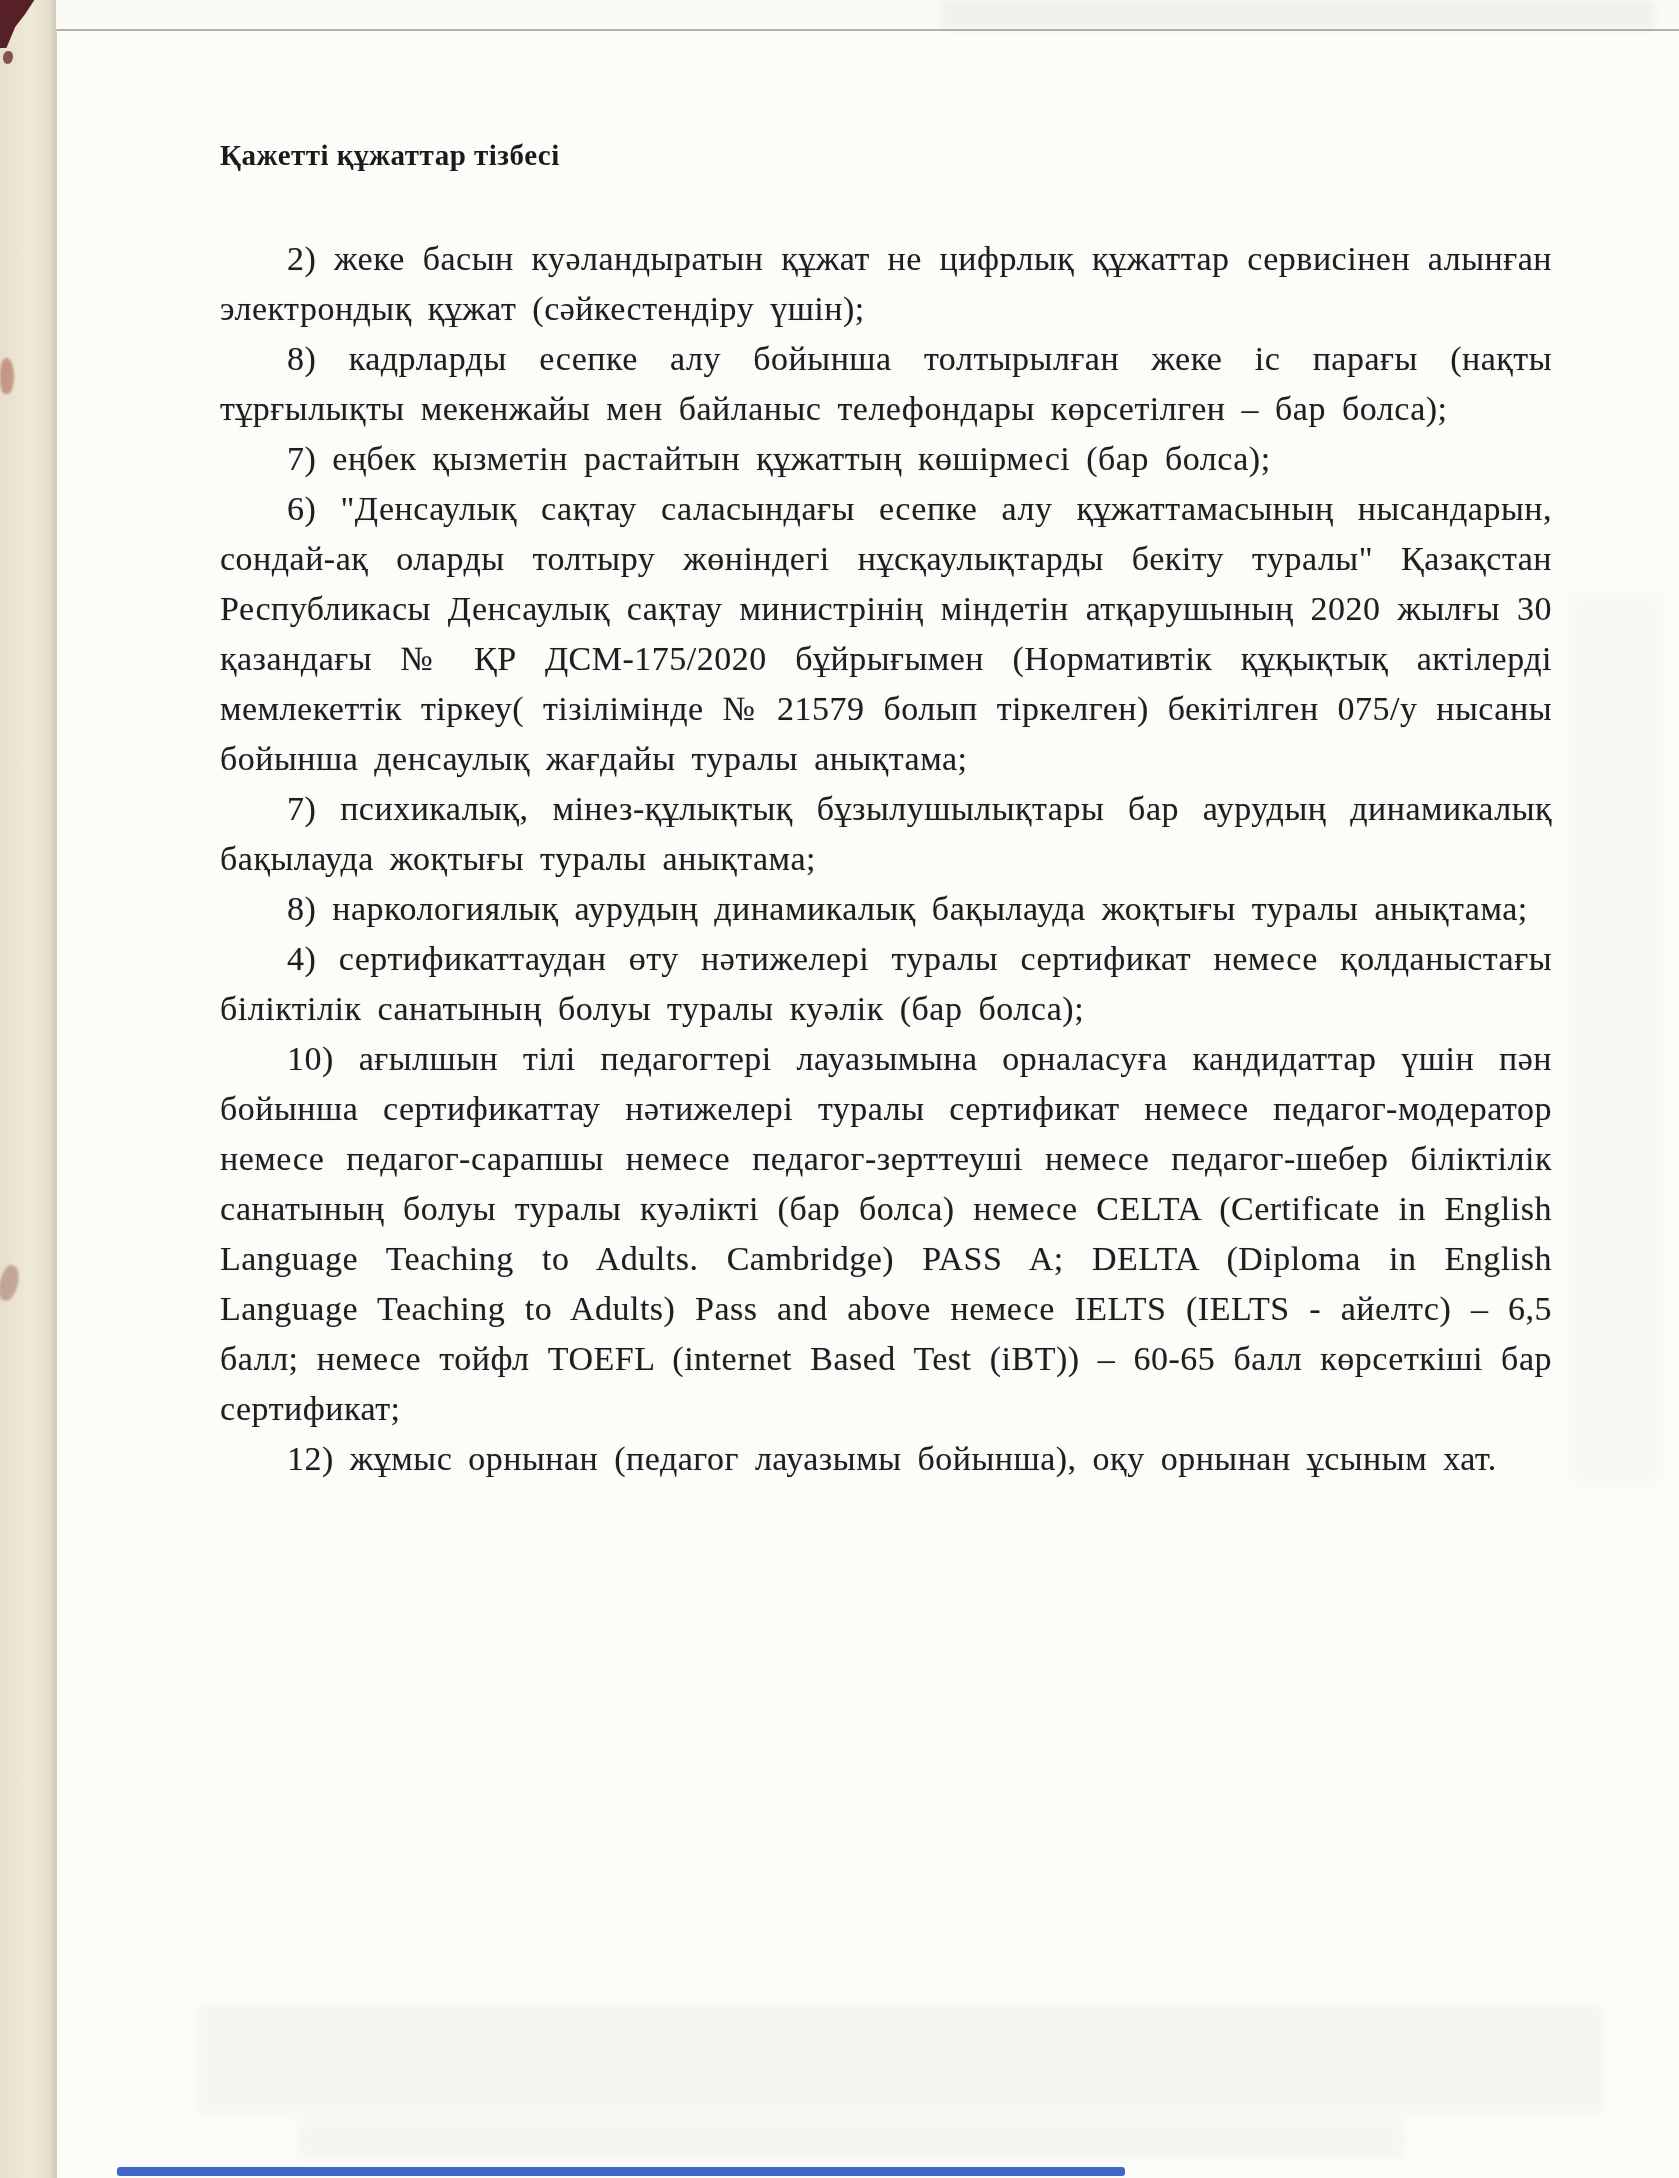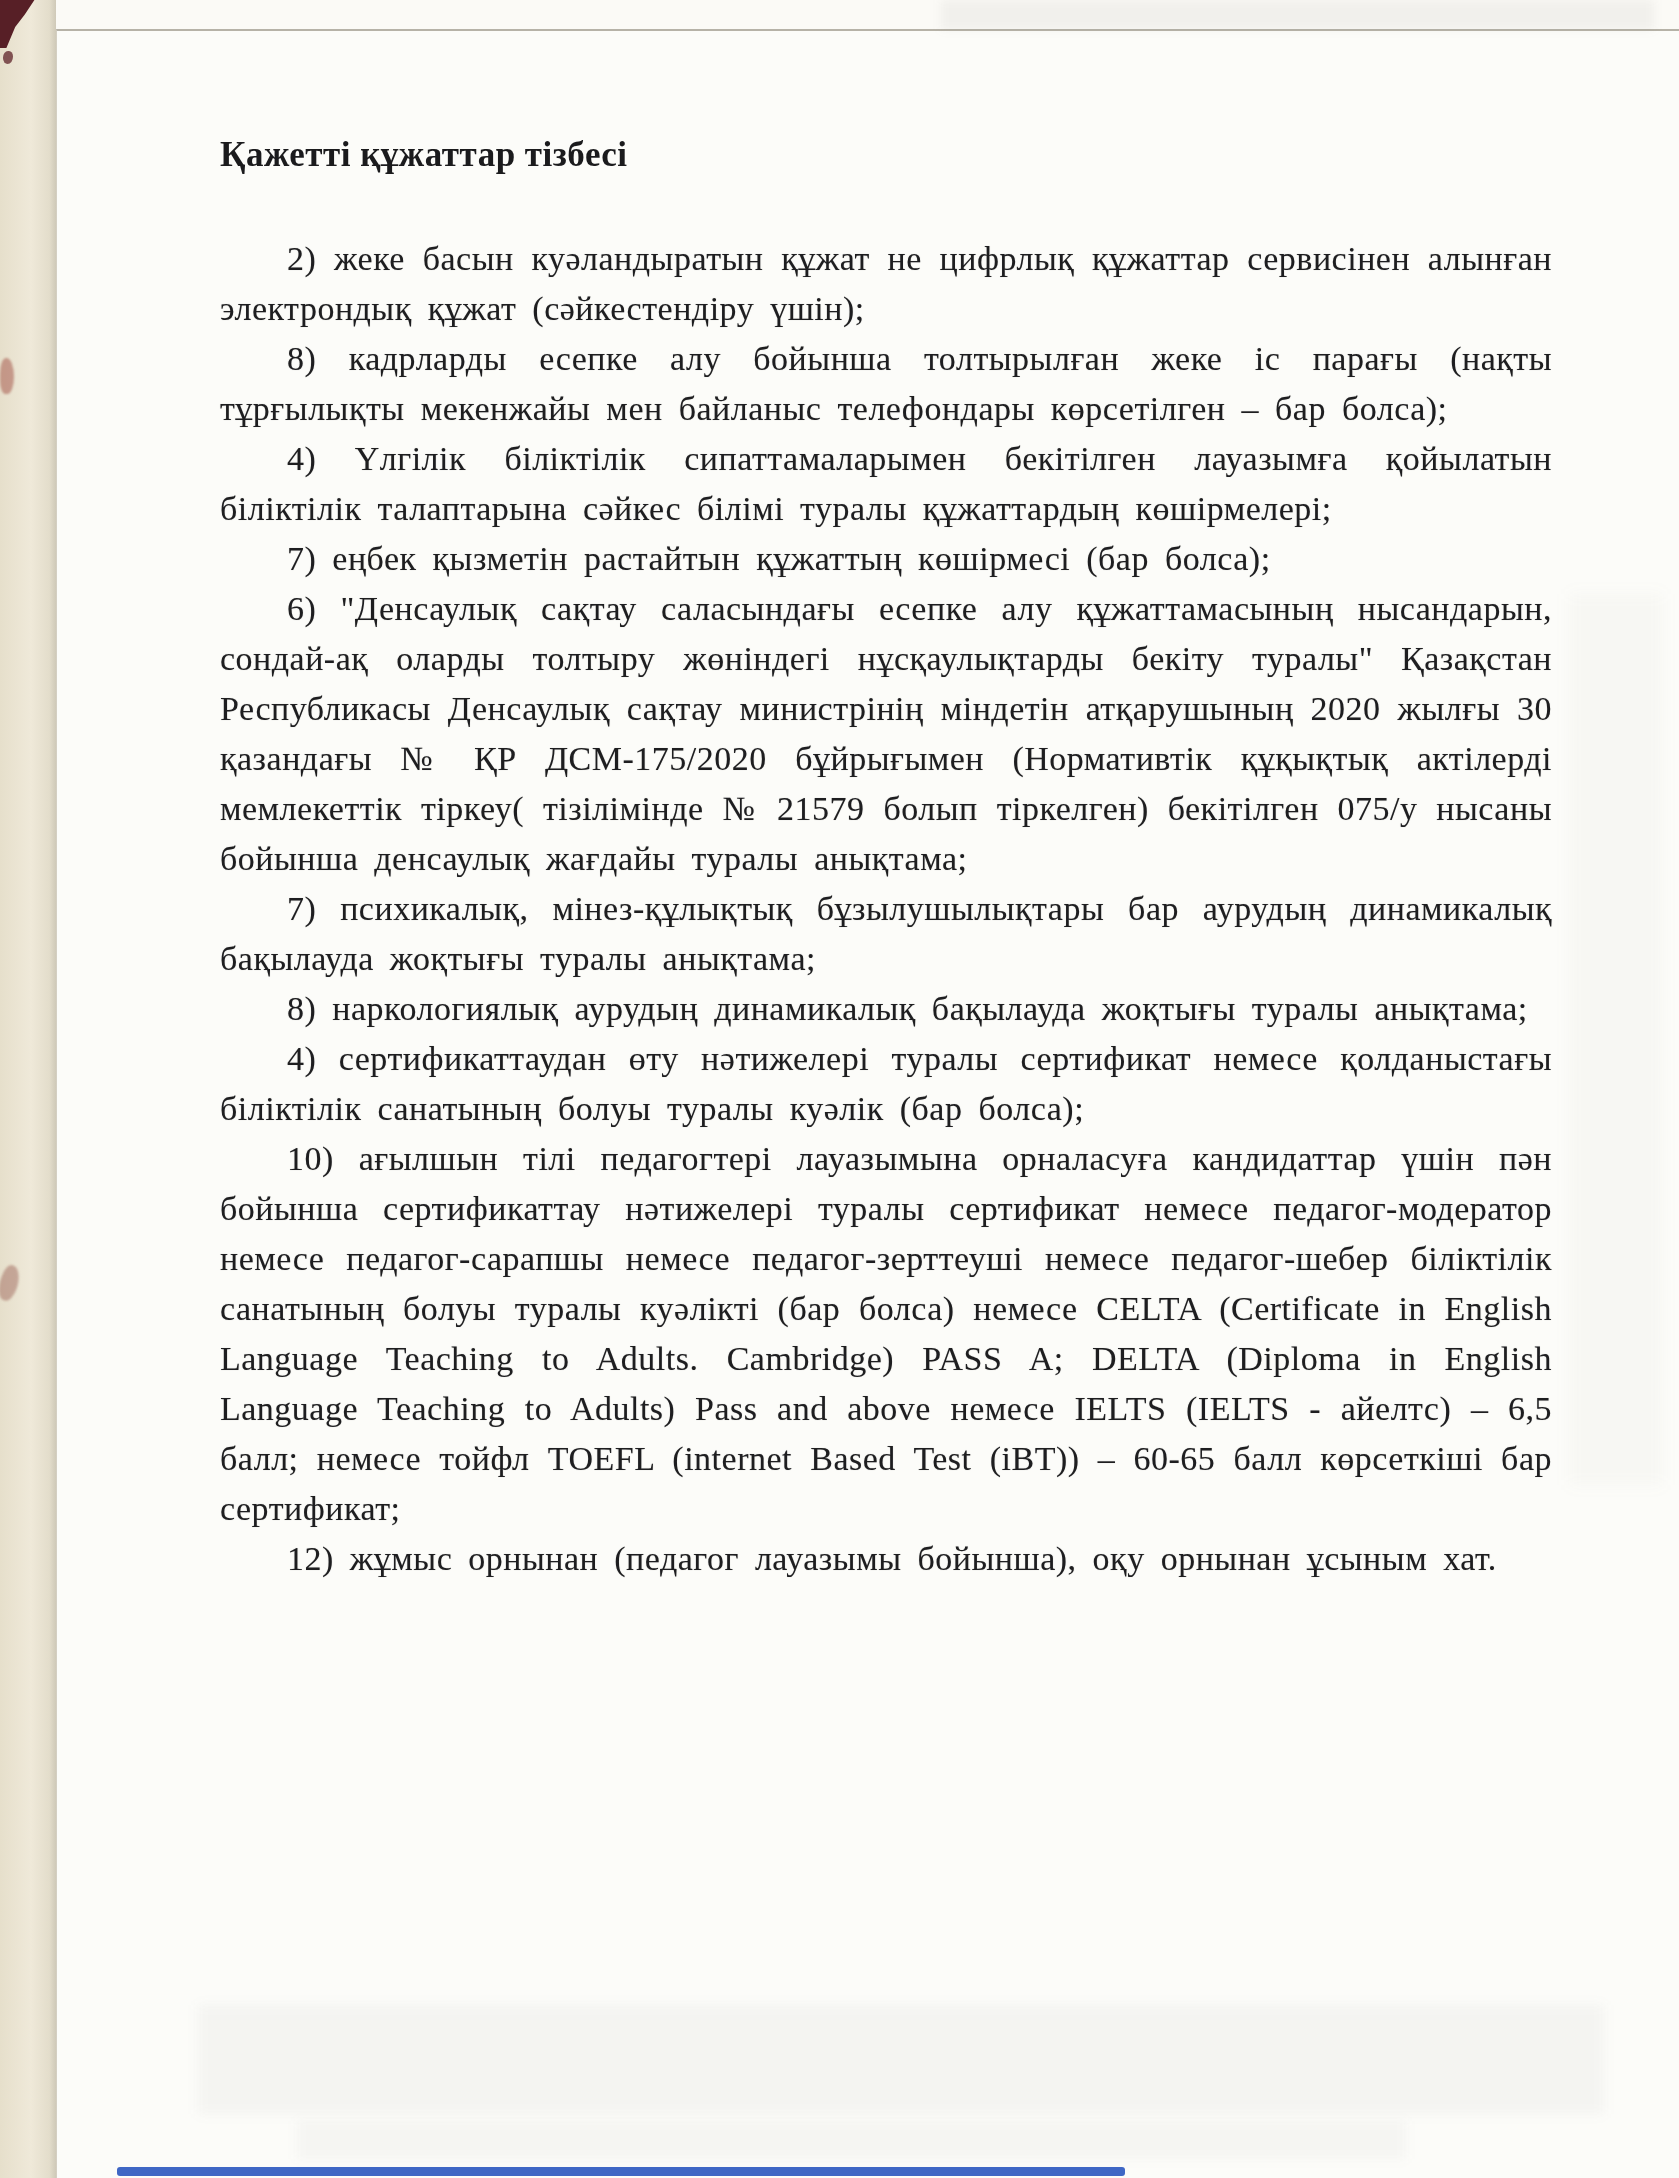--- a/index.html
+++ b/index.html
@@ -73,21 +73,21 @@
     border-top: 2px solid #b6b2a7;
     border-left: 1px solid #d4cfc2;
   }
   .content {
     position: absolute;
     left: 163px; top: 99px;
     width: 1332px;
   }
   .doc-title {
     margin: 0 0 54px 0;
-    font-size: 35px;
+    font-size: 29px;
     font-weight: bold;
     line-height: 50px;
     color: #1b1b1d;
     letter-spacing: 0.5px;
   }
   .para {
     margin: 0;
     font-size: 34px;
     line-height: 50px;
     color: #1e1e20;
@@ -142,21 +142,20 @@
   <div class="corner-speck"></div>
   <div class="red-smear-1"></div>
   <div class="red-smear-2"></div>
   <div class="gray-dots"></div>
 
   <div class="page">
     <div class="content">
       <h1 class="doc-title">Қажетті құжаттар тізбесі</h1>
       <p class="para">2) жеке басын куәландыратын құжат не цифрлық құжаттар сервисінен алынған электрондық құжат (сәйкестендіру үшін);</p>
       <p class="para">8) кадрларды есепке алу бойынша толтырылған жеке іс парағы (нақты тұрғылықты мекенжайы мен байланыс телефондары көрсетілген – бар болса);</p>
-      <p class="para">4) Үлгілік біліктілік сипаттамаларымен бекітілген лауазымға қойылатын біліктілік талаптарына сәйкес білімі туралы құжаттардың көшірмелері;</p>
       <p class="para">7) еңбек қызметін растайтын құжаттың көшірмесі (бар болса);</p>
       <p class="para">6) "Денсаулық сақтау саласындағы есепке алу құжаттамасының нысандарын, сондай-ақ оларды толтыру жөніндегі нұсқаулықтарды бекіту туралы" Қазақстан Республикасы Денсаулық сақтау министрінің міндетін атқарушының 2020 жылғы 30 қазандағы № ҚР ДСМ-175/2020 бұйрығымен (Нормативтік құқықтық актілерді мемлекеттік тіркеу( тізілімінде № 21579 болып тіркелген) бекітілген 075/у нысаны бойынша денсаулық жағдайы туралы анықтама;</p>
       <p class="para">7) психикалық, мінез-құлықтық бұзылушылықтары бар аурудың динамикалық бақылауда жоқтығы туралы анықтама;</p>
       <p class="para">8) наркологиялық аурудың динамикалық бақылауда жоқтығы туралы анықтама;</p>
       <p class="para">4) сертификаттаудан өту нәтижелері туралы сертификат немесе қолданыстағы біліктілік санатының болуы туралы куәлік (бар болса);</p>
       <p class="para">10) ағылшын тілі педагогтері лауазымына орналасуға кандидаттар үшін пән бойынша сертификаттау нәтижелері туралы сертификат немесе педагог-модератор немесе педагог-сарапшы немесе педагог-зерттеуші немесе педагог-шебер біліктілік санатының болуы туралы куәлікті (бар болса) немесе CELTA (Certificate in English Language Teaching to Adults. Cambridge) PASS A; DELTA (Diploma in English Language Teaching to Adults) Pass and above немесе IELTS (IELTS - айелтс) – 6,5 балл; немесе тойфл TOEFL (internet Based Test (iBT)) – 60-65 балл көрсеткіші бар сертификат;</p>
       <p class="para">12) жұмыс орнынан (педагог лауазымы бойынша), оқу орнынан ұсыным хат.</p>
     </div>
   </div>
 

